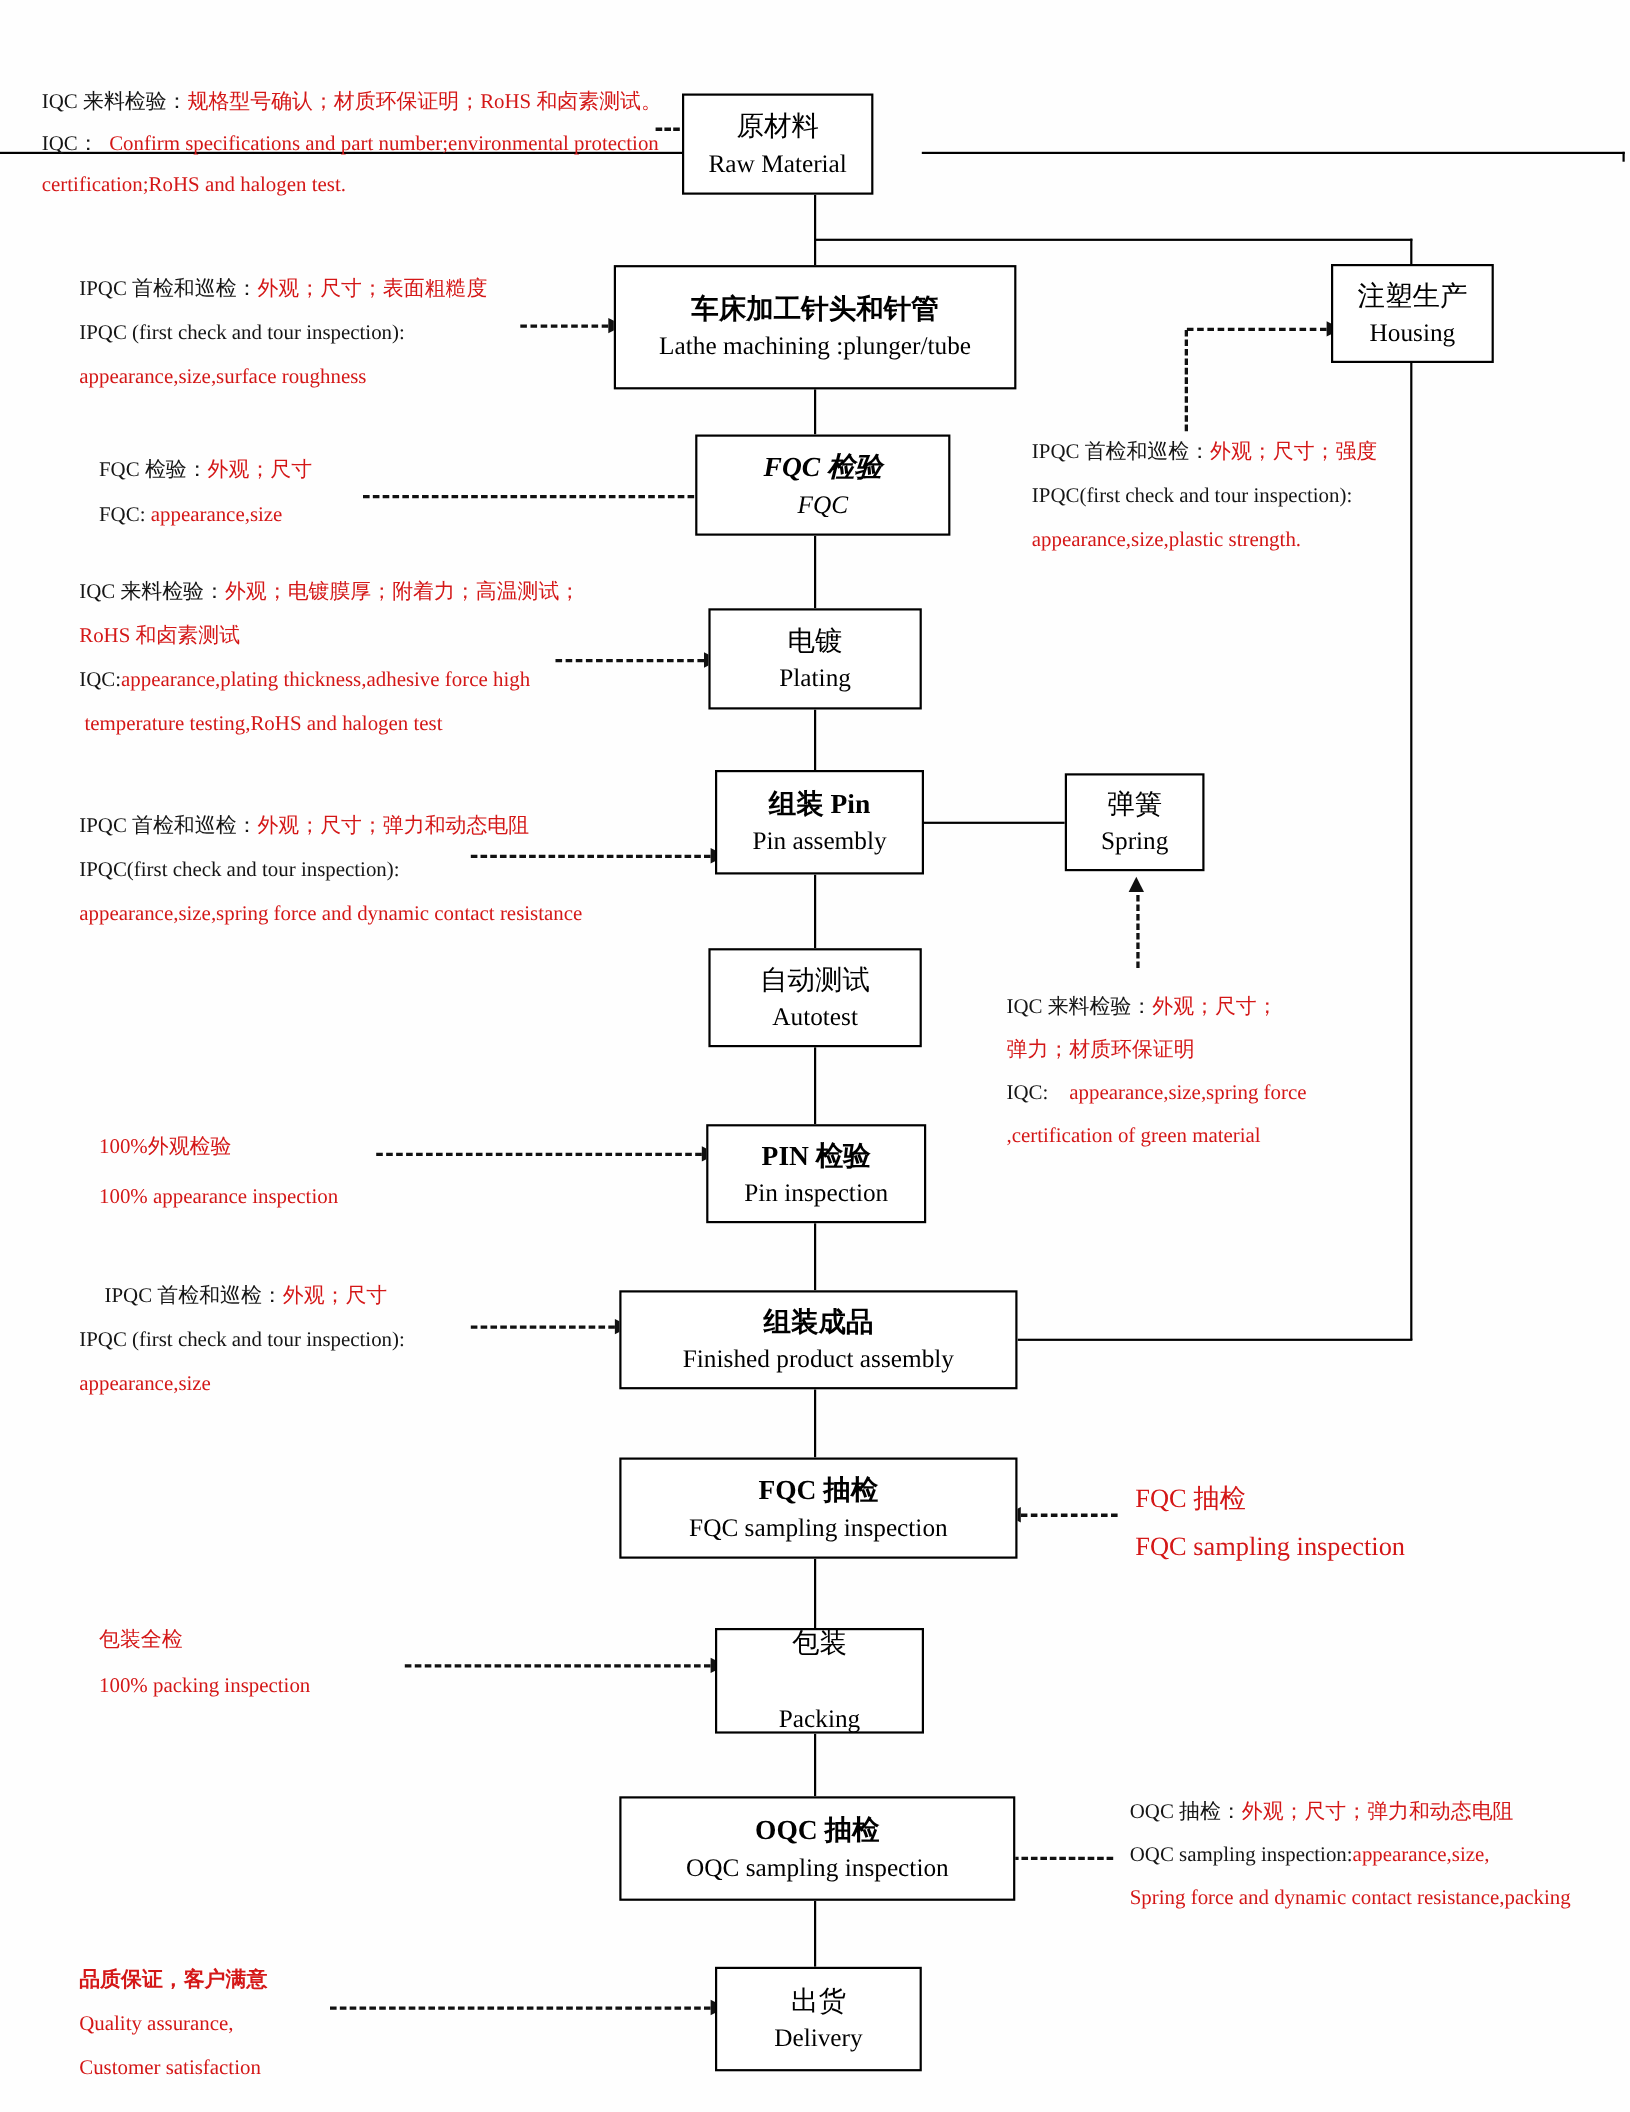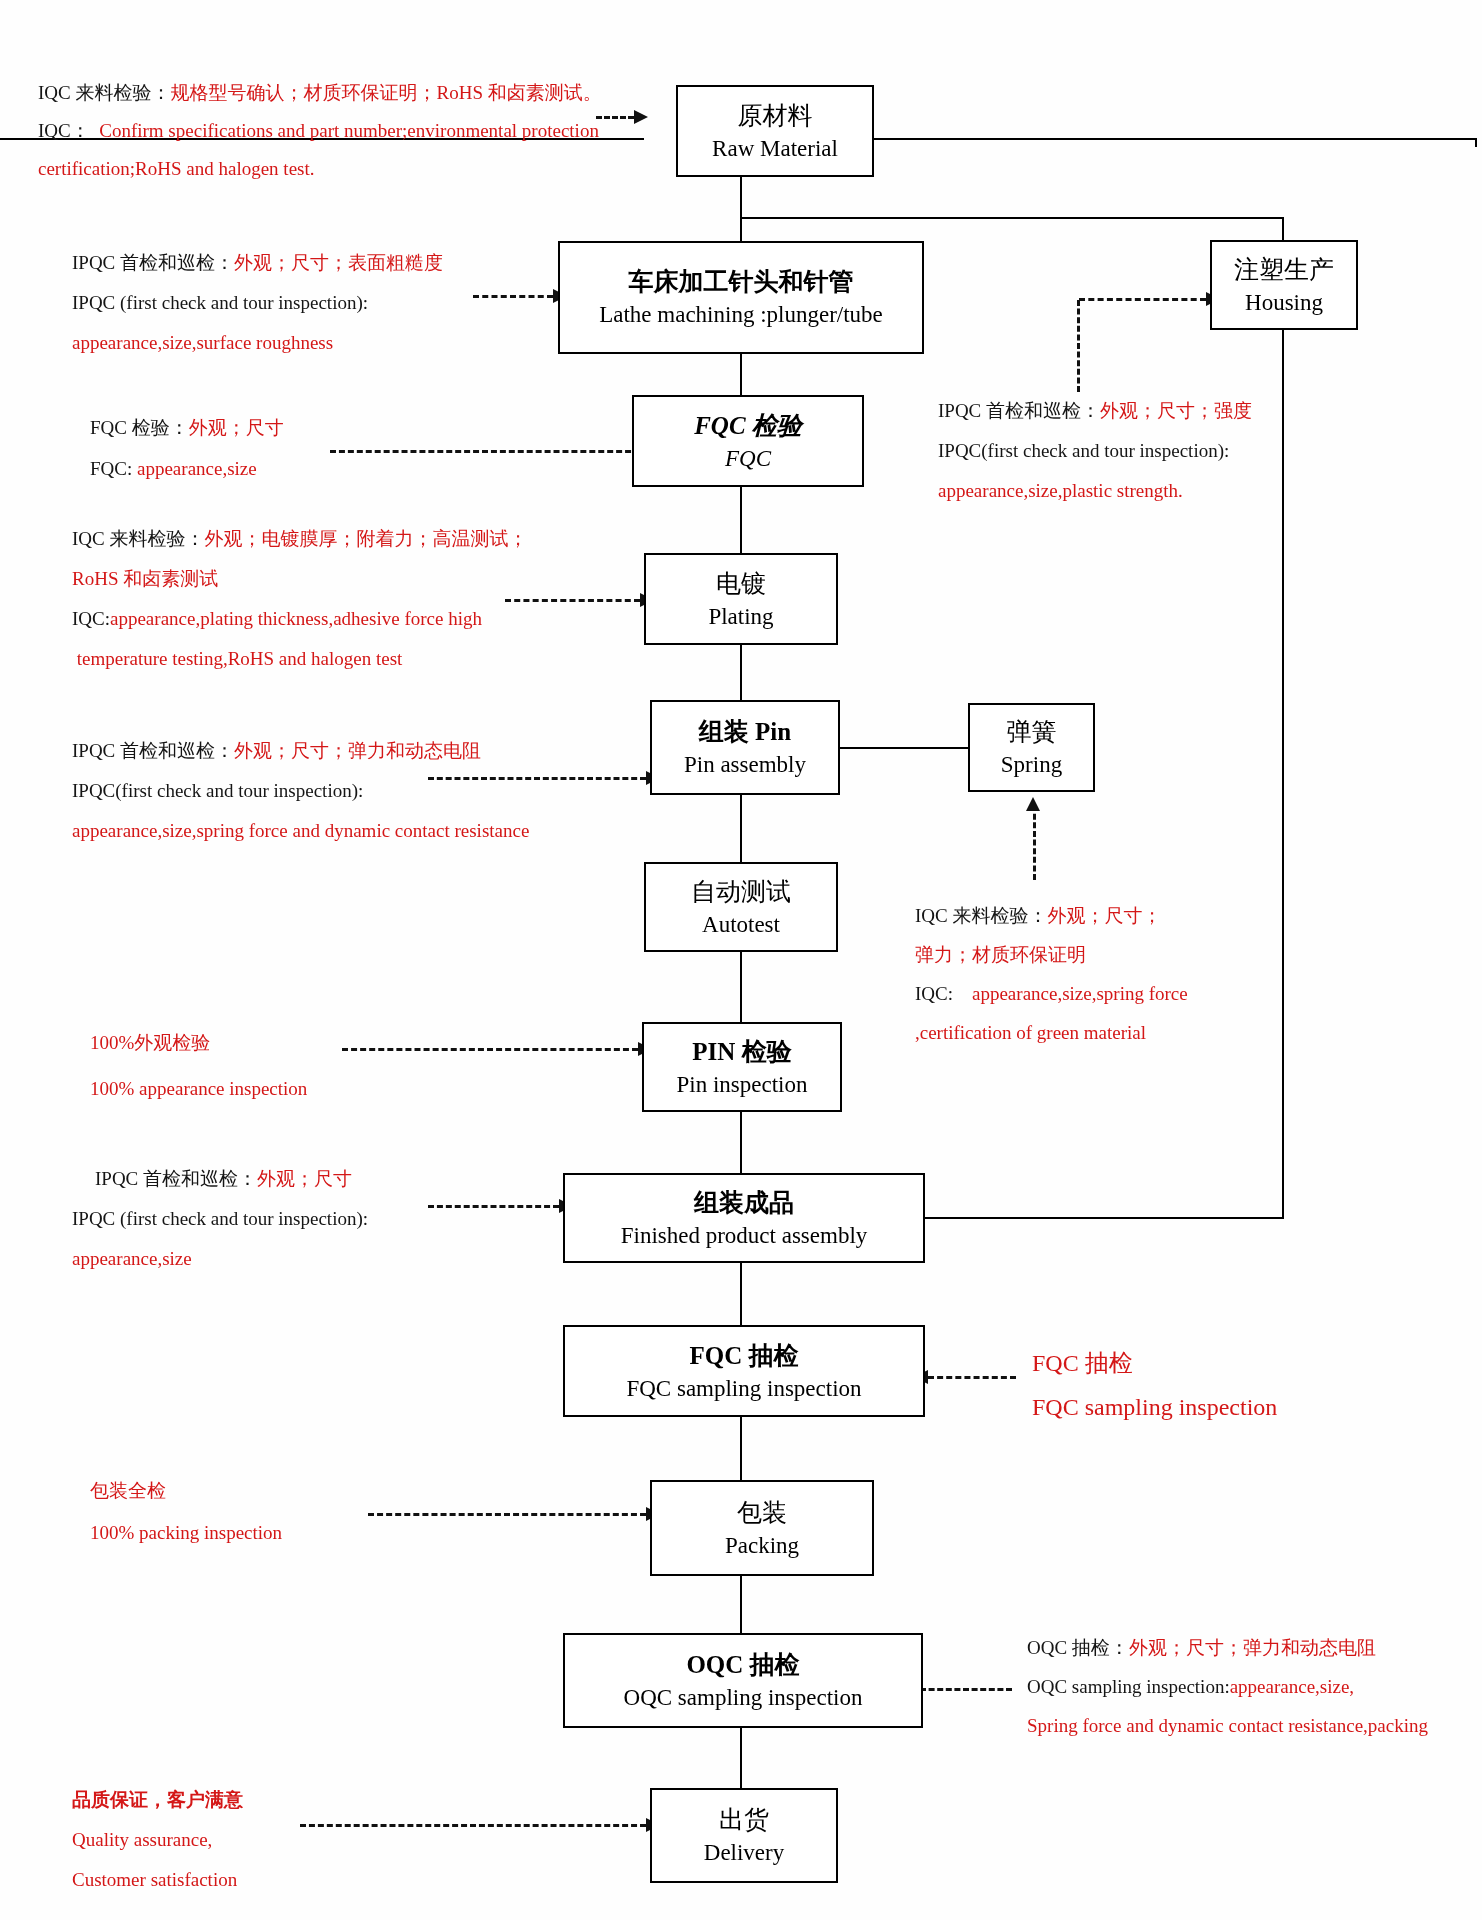--- a/index.html
+++ b/index.html
@@ -70,21 +70,21 @@
     <div class="dash-h" style="left: 428px; top: 1205px; width: 131px;"></div>
     <div class="ah r" style="left: 559px; top: 1199px;"></div>
     <div class="dash-h" style="left: 928px; top: 1376px; width: 88px;"></div>
     <div class="ah l" style="left: 914px; top: 1370px;"></div>
     <div class="dash-h" style="left: 368px; top: 1513px; width: 278px;"></div>
     <div class="ah r" style="left: 646px; top: 1507px;"></div>
     <div class="dash-h" style="left: 920px; top: 1688px; width: 92px;"></div>
     <div class="ah l" style="left: 906px; top: 1682px;"></div>
     <div class="dash-h" style="left: 300px; top: 1824px; width: 346px;"></div>
     <div class="ah r" style="left: 646px; top: 1818px;"></div>
-    <div class="box" style="left: 676px; top: 85px; width: 198px; height: 92px;">
+    <div class="box" style="left: 620px; top: 85px; width: 174px; height: 92px;">
       <div class="zh">原材料</div>
       <div class="en">Raw Material</div>
     </div>
     <div class="box" style="left: 558px; top: 241px; width: 366px; height: 113px; align-items: center;">
       <div class="zh bold">车床加工针头和针管</div>
       <div class="en">Lathe machining :plunger/tube</div>
     </div>
     <div class="box" style="left: 632px; top: 395px; width: 232px; height: 92px; font-style: italic;">
       <div class="zh bold">FQC 检验</div>
       <div class="en">FQC</div>
@@ -110,21 +110,21 @@
       <div class="en">Pin inspection</div>
     </div>
     <div class="box" style="left: 563px; top: 1173px; width: 362px; height: 90px;">
       <div class="zh bold">组装成品</div>
       <div class="en">Finished product assembly</div>
     </div>
     <div class="box" style="left: 563px; top: 1325px; width: 362px; height: 92px;">
       <div class="zh bold">FQC 抽检</div>
       <div class="en">FQC sampling inspection</div>
     </div>
-    <div class="box" style="left: 650px; top: 1480px; width: 224px; height: 96px;">
+    <div class="box" style="left: 650px; top: 1480px; width: 190px; height: 96px; justify-content: space-between;">
       <div class="zh">包装</div>
       <div class="en">Packing</div>
     </div>
     <div class="box" style="left: 563px; top: 1633px; width: 360px; height: 95px;">
       <div class="zh bold">OQC 抽检</div>
       <div class="en">OQC sampling inspection</div>
     </div>
     <div class="box" style="left: 650px; top: 1788px; width: 188px; height: 95px;">
       <div class="zh">出货</div>
       <div class="en">Delivery</div>

